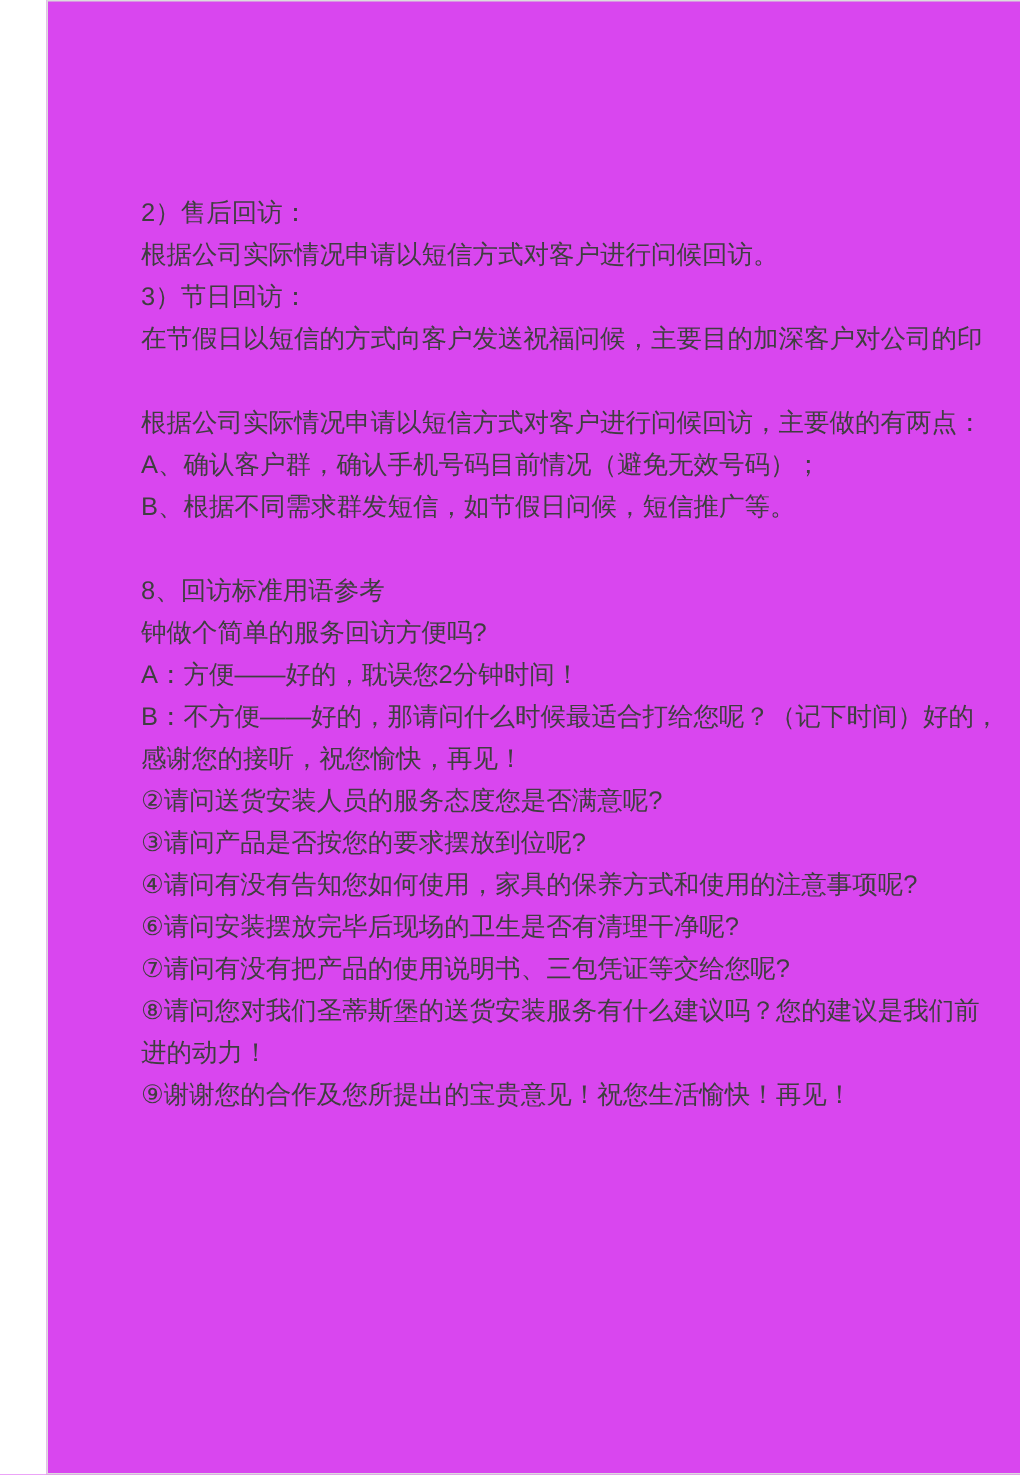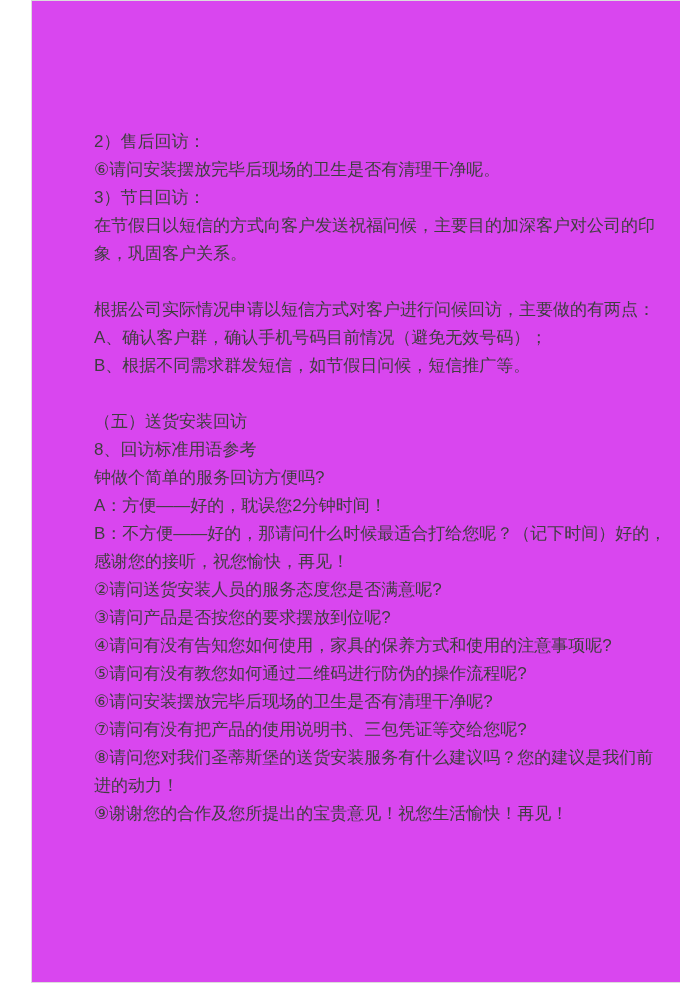--- a/index.html
+++ b/index.html
@@ -39,43 +39,40 @@
   }
 </style>
 </head>
 <body>
 
 <div class="page">
   <div class="content">
 
     <div class="section">
       <div class="line">2）售后回访：</div>
-      <div class="line">⑥请问安装摆放完毕后现场的卫生是否有清理干净呢。</div>
+      <div class="line">根据公司实际情况申请以短信方式对客户进行问候回访。</div>
       <div class="line">3）节日回访：</div>
       <div class="line">在节假日以短信的方式向客户发送祝福问候，主要目的加深客户对公司的印</div>
-      <div class="line">象，巩固客户关系。</div>
     </div>
 
     <div class="section">
       <div class="line">根据公司实际情况申请以短信方式对客户进行问候回访，主要做的有两点：</div>
       <div class="line">A、确认客户群，确认手机号码目前情况（避免无效号码）；</div>
       <div class="line">B、根据不同需求群发短信，如节假日问候，短信推广等。</div>
     </div>
 
     <div class="section">
-      <div class="line">（五）送货安装回访</div>
       <div class="line">8、回访标准用语参考</div>
       <div class="line">钟做个简单的服务回访方便吗?</div>
       <div class="line">A：方便——好的，耽误您2分钟时间！</div>
       <div class="line">B：不方便——好的，那请问什么时候最适合打给您呢？（记下时间）好的，</div>
       <div class="line">感谢您的接听，祝您愉快，再见！</div>
       <div class="line">②请问送货安装人员的服务态度您是否满意呢?</div>
       <div class="line">③请问产品是否按您的要求摆放到位呢?</div>
       <div class="line">④请问有没有告知您如何使用，家具的保养方式和使用的注意事项呢?</div>
-      <div class="line">⑤请问有没有教您如何通过二维码进行防伪的操作流程呢?</div>
       <div class="line">⑥请问安装摆放完毕后现场的卫生是否有清理干净呢?</div>
       <div class="line">⑦请问有没有把产品的使用说明书、三包凭证等交给您呢?</div>
       <div class="line">⑧请问您对我们圣蒂斯堡的送货安装服务有什么建议吗？您的建议是我们前</div>
       <div class="line">进的动力！</div>
       <div class="line">⑨谢谢您的合作及您所提出的宝贵意见！祝您生活愉快！再见！</div>
     </div>
 
   </div>
 </div>
 

